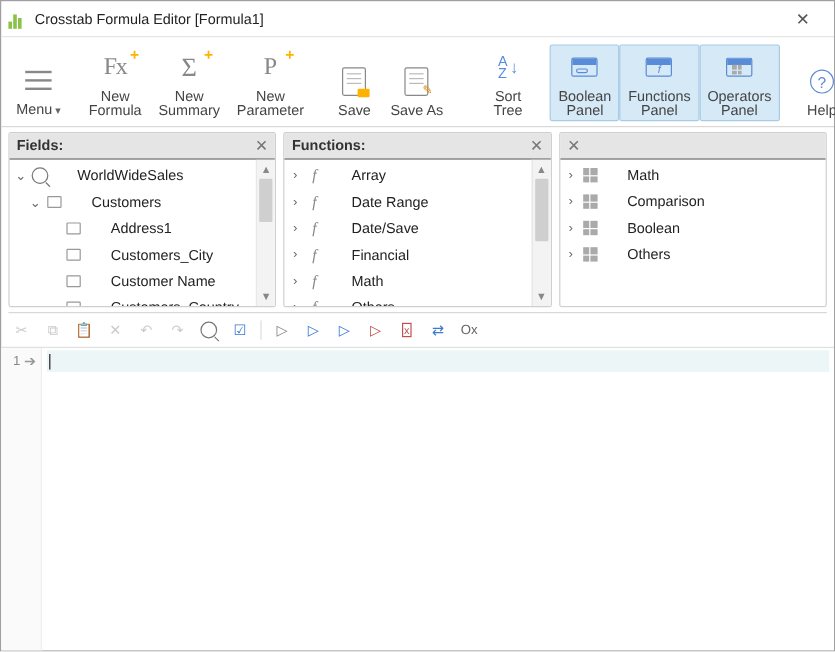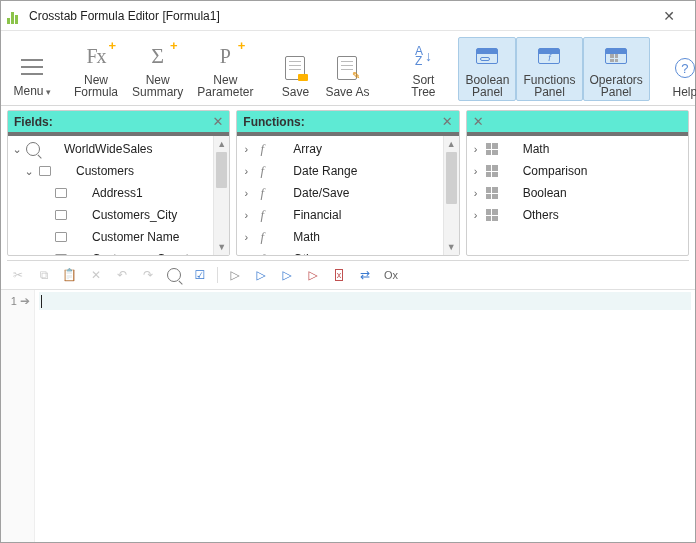--- a/index.html
+++ b/index.html
@@ -12,21 +12,21 @@
   .titlebar .close { width: 40px; text-align: center; font-size: 14px; color: #555; cursor: pointer; }
   .ribbon { display: flex; align-items: flex-end; padding: 6px 8px 4px 8px; border-bottom: 1px solid #d8d8d8; gap: 0; }
   .rgroup { display: flex; align-items: flex-end; }
   .rbtn { display: flex; flex-direction: column; align-items: center; justify-content: flex-start; padding: 2px 6px; min-width: 46px; cursor: pointer; border: 1px solid transparent; border-radius: 2px; }
   .rbtn.active { background: #d6e9f7; border-color: #a8cbe6; }
   .rbtn .ic { width: 32px; height: 32px; display: flex; align-items: center; justify-content: center; margin-bottom: 2px; position: relative; }
   .rbtn .lbl { font-size: 12px; line-height: 12px; text-align: center; color: #444; white-space: pre; }
   .rsep { width: 1px; height: 48px; background: #e0e0e0; margin: 0 6px; align-self: center; }
   .panels { display: flex; gap: 6px; padding: 4px 6px; height: 154px; }
   .panel { border: 1px solid #cfcfcf; border-radius: 2px; flex: 1; display: flex; flex-direction: column; background: #fff; min-width: 0; }
-  .panel-hd { background: #5eead4; border-bottom: 4px solid #737373; padding: 3px 6px; display: flex; align-items: flex-end; }
+  .panel-hd { background: #e5e5e5; border-bottom: 1px solid #737373; padding: 3px 6px; display: flex; align-items: flex-start; }
   .panel-hd .t { flex: 1; font-weight: 600; color: #333; font-size: 12px; }
   .panel-hd .x { color: #777; cursor: pointer; font-size: 13px; }
   .panel-body { flex: 1; overflow: hidden; display: flex; }
   .tree { flex: 1; padding: 2px 0; overflow-y: auto; }
   .tree-row { display: flex; align-items: center; height: 22px; padding: 0 4px; gap: 4px; white-space: nowrap; }
   .tree-row .tw { width: 10px; text-align: center; color: #666; font-size: 11px; }
   .tree-row .ic2 { width: 14px; height: 14px; display: flex; align-items: center; justify-content: center; flex-shrink: 0; }
   .tree-row .txt { color: #222; font-size: 12px; margin-left: 20px; }
   .ind1 { padding-left: 16px; }
   .ind2 { padding-left: 32px; }

